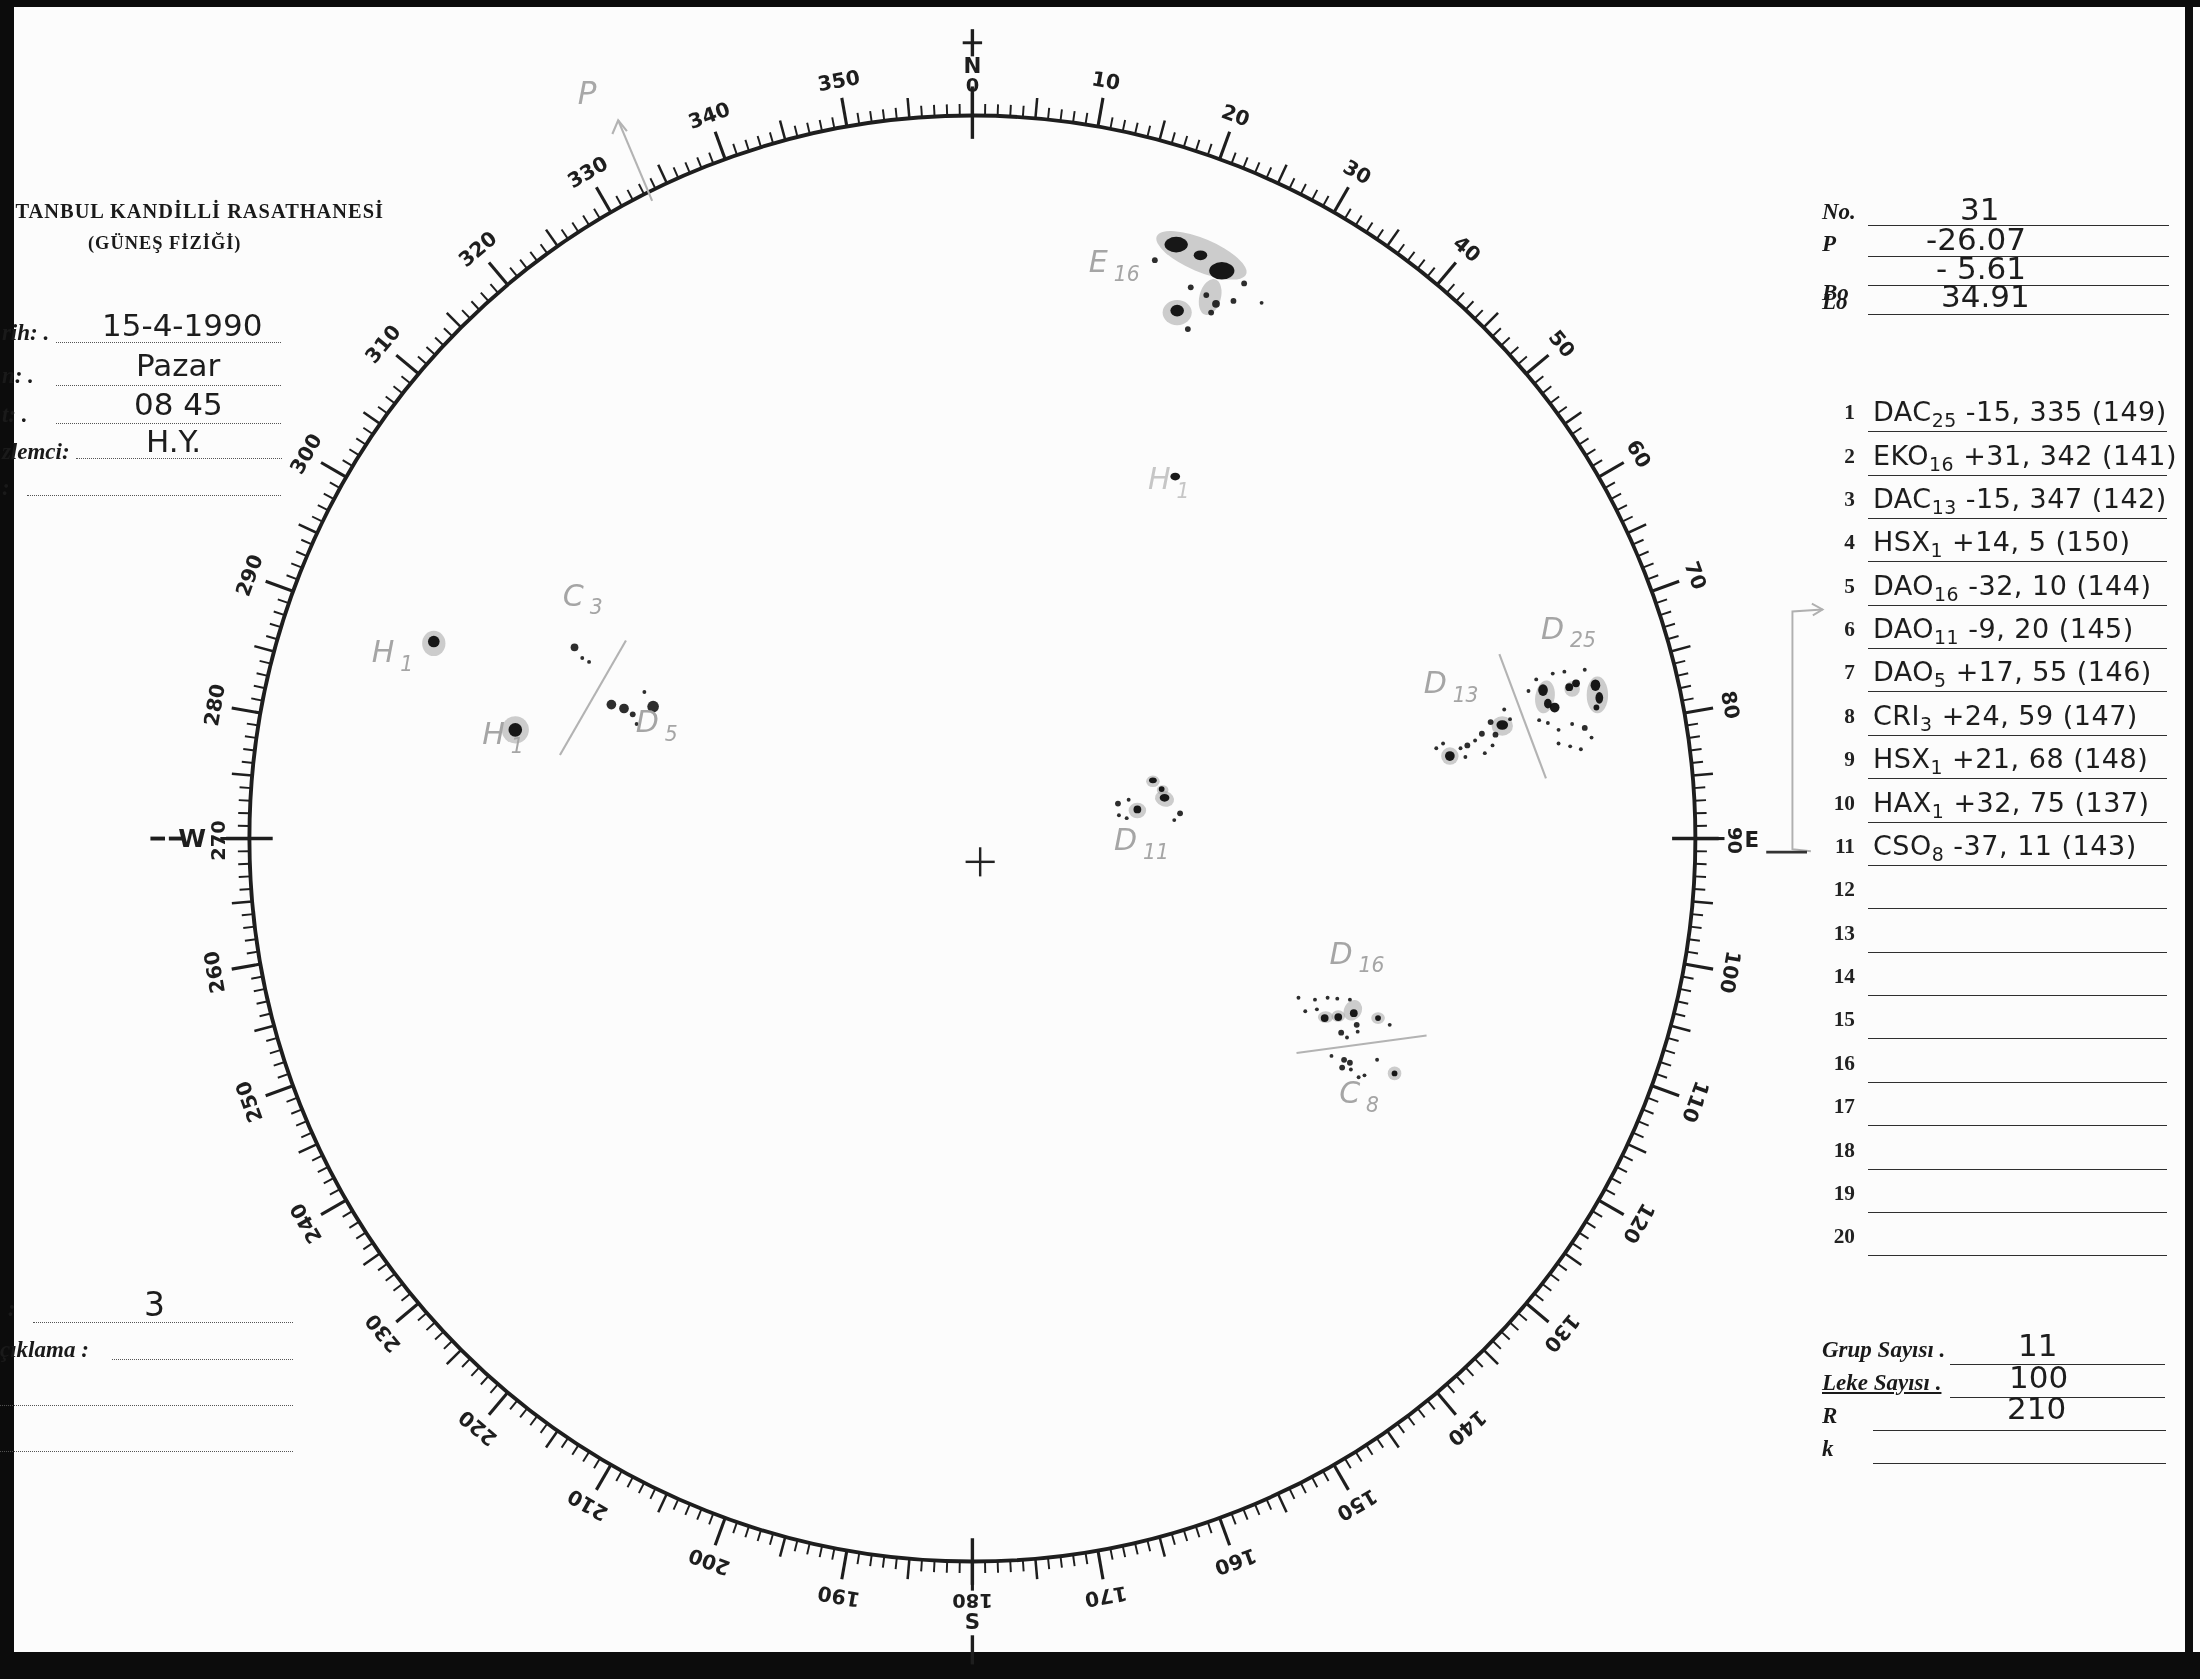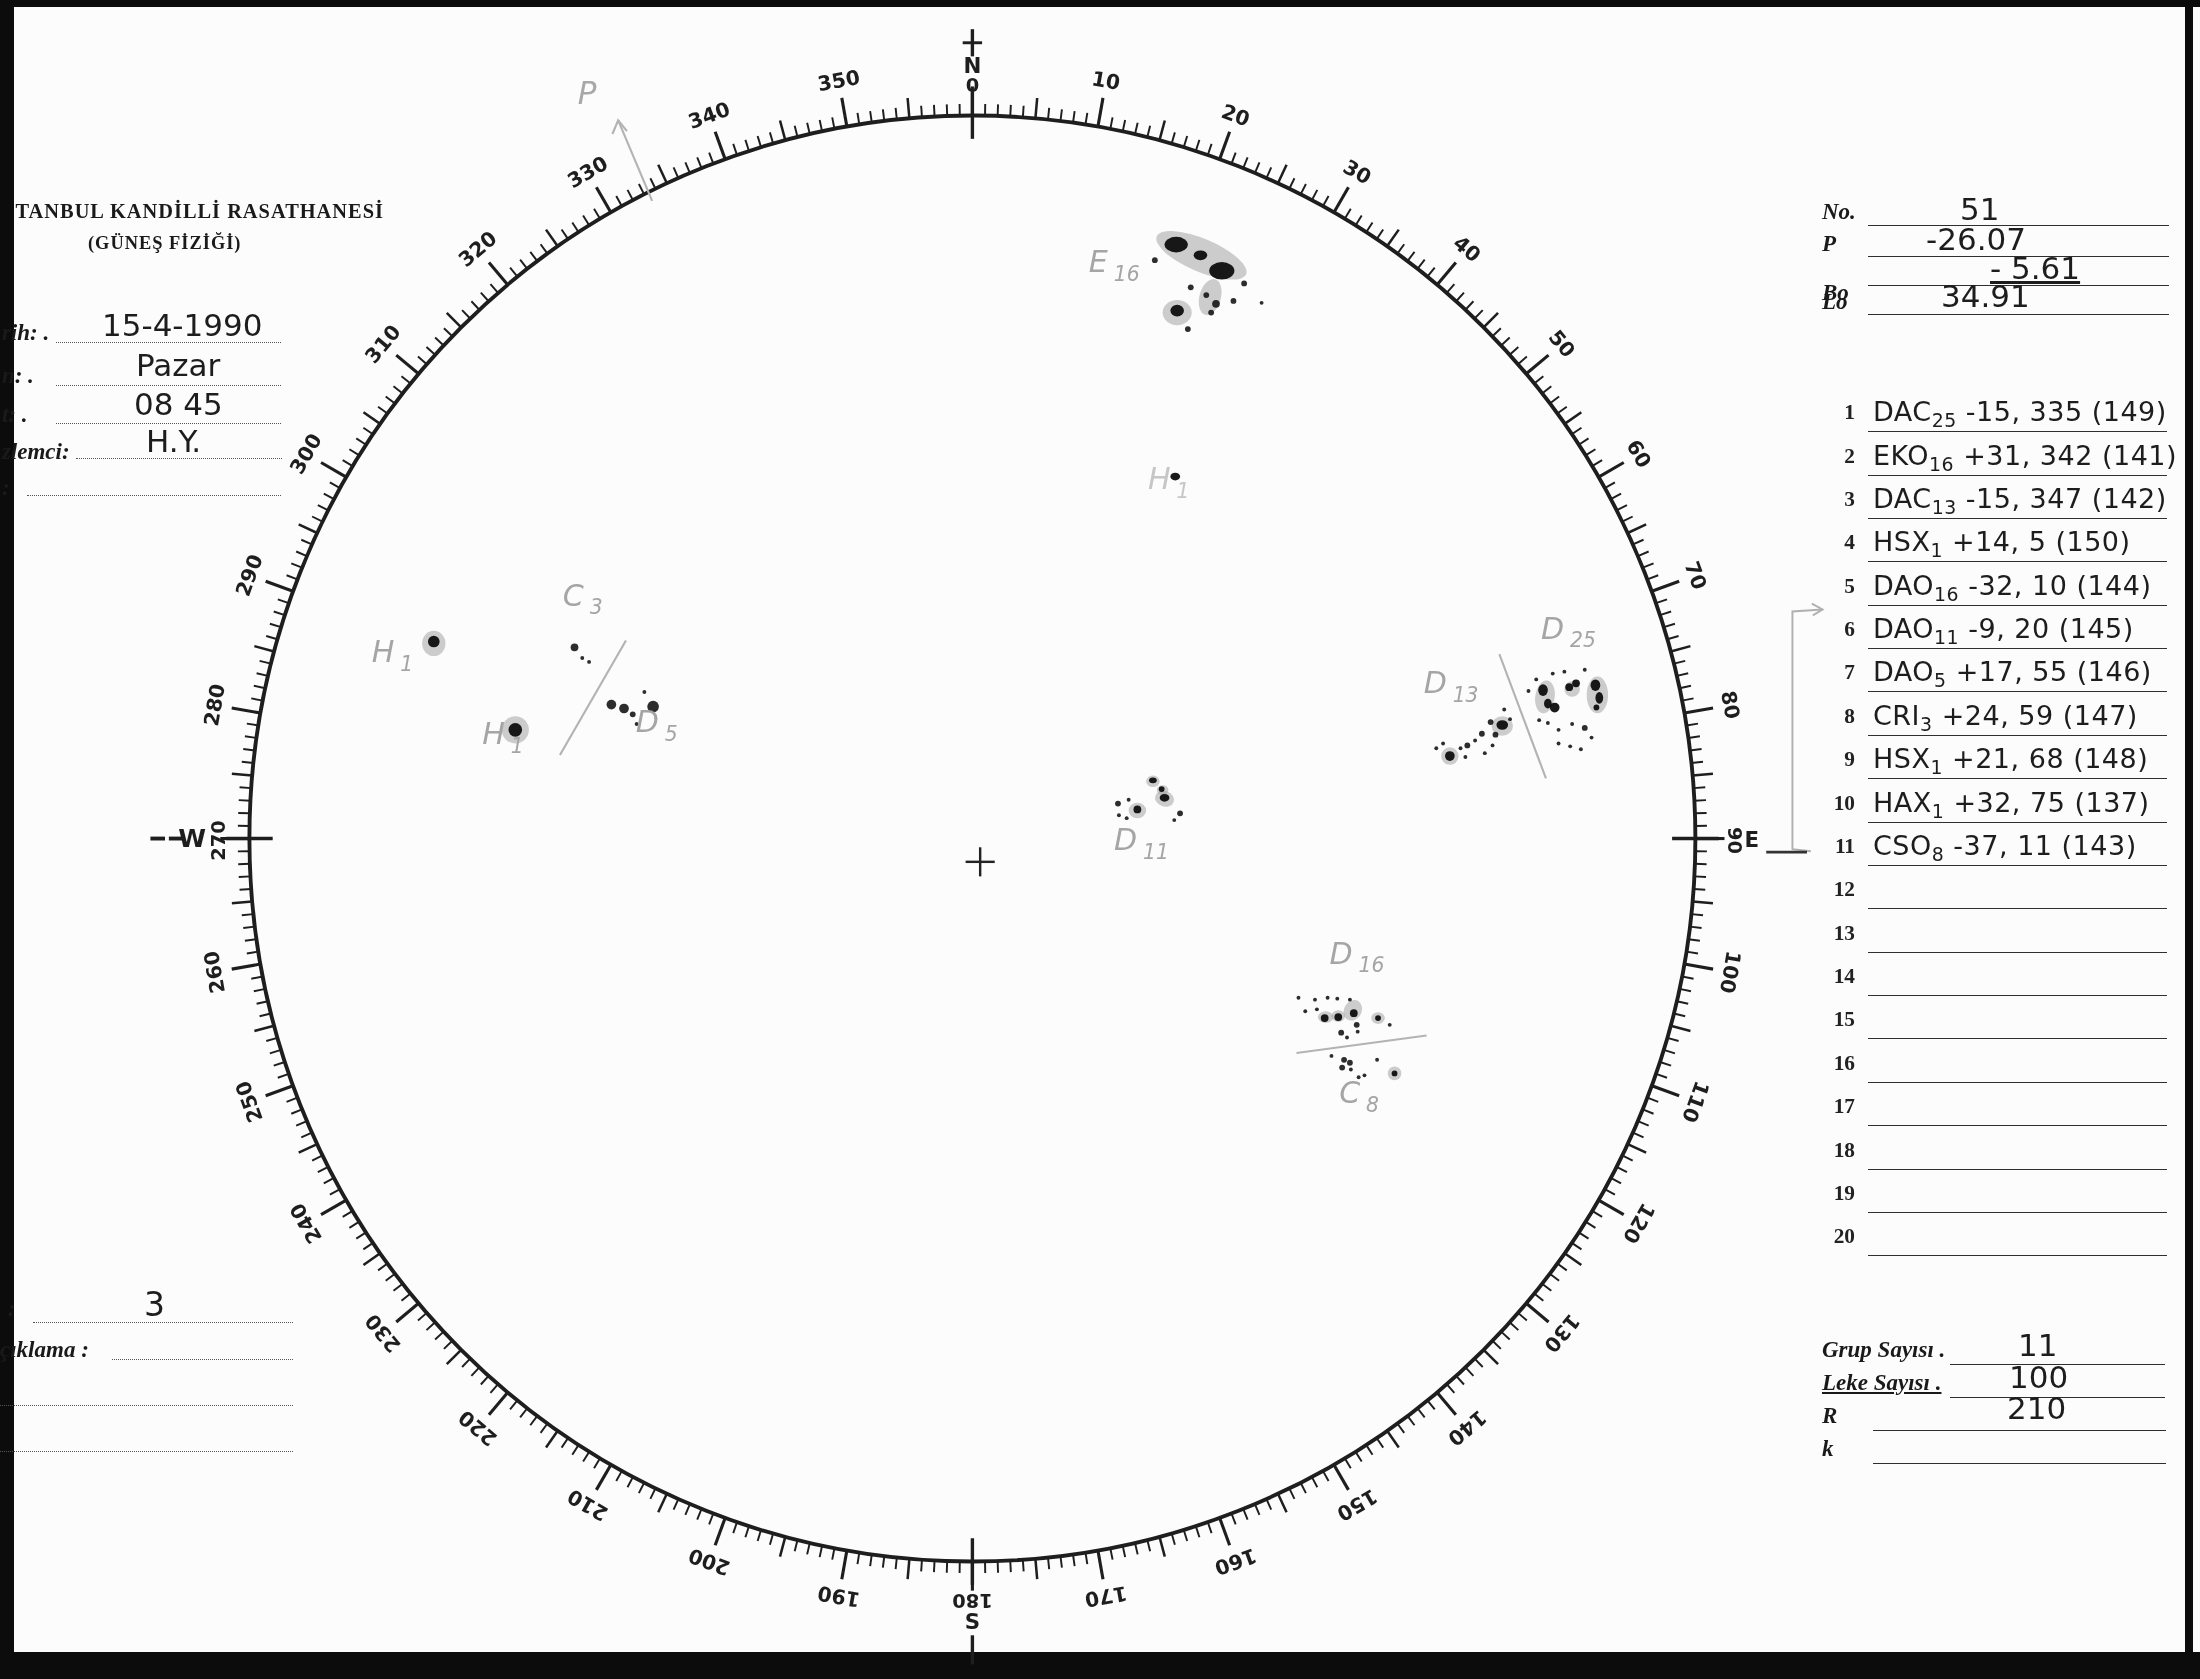--- a/index.html
+++ b/index.html
@@ -56,29 +56,29 @@
   <div class="dotline" style="left:33px;top:1281px;width:260px;height:41px;"></div>
   <div class="abs hw" style="left:144px;top:1285px;font-size:33px;">3</div>
 
   <div class="abs plabel" style="left:0px;top:1337px;text-align:right;">çıklama :</div>
   <div class="dotline" style="left:112px;top:1320px;width:181px;height:39px;"></div>
   <div class="dotline" style="left:0px;top:1366px;width:293px;height:39px;"></div>
   <div class="dotline" style="left:0px;top:1412px;width:293px;height:39px;"></div>
 
   <div class="abs plabel" style="left:1822px;top:199px;">No.</div>
   <div class="solidline" style="left:1868px;top:190px;width:301px;height:35px;"></div>
-  <div class="abs hw" style="left:1960px;top:191px;font-size:31px;">51</div>
+  <div class="abs hw" style="left:1960px;top:191px;font-size:31px;">31</div>
 
   <div class="abs plabel" style="left:1822px;top:231px;">P</div>
   <div class="solidline" style="left:1868px;top:221px;width:301px;height:35px;"></div>
   <div class="abs hw" style="left:1926px;top:221px;font-size:31px;">-26.07</div>
 
   <div class="abs plabel" style="left:1822px;top:260px;margin-top:20px;">Bo</div>
   <div class="solidline" style="left:1868px;top:250px;width:301px;height:35px;"></div>
-  <div class="abs hw" style="left:1990px;top:250px;font-size:31px;text-decoration:underline;">- 5.61</div>
+  <div class="abs hw" style="left:1936px;top:250px;font-size:31px;">- 5.61</div>
 
   <div class="abs plabel" style="left:1822px;top:289px;">Lo</div>
   <div class="solidline" style="left:1868px;top:279px;width:301px;height:35px;"></div>
   <div class="abs hw" style="left:1941px;top:278px;font-size:31px;">34.91</div>
 
   <div id="group-list">
       <div class="lrow" style="top: 388px;">
         <span class="num n">1</span>
         <span class="ul"></span>
         <span class="hw c">DAC<sub>25</sub> -15, 335 (149)</span>

